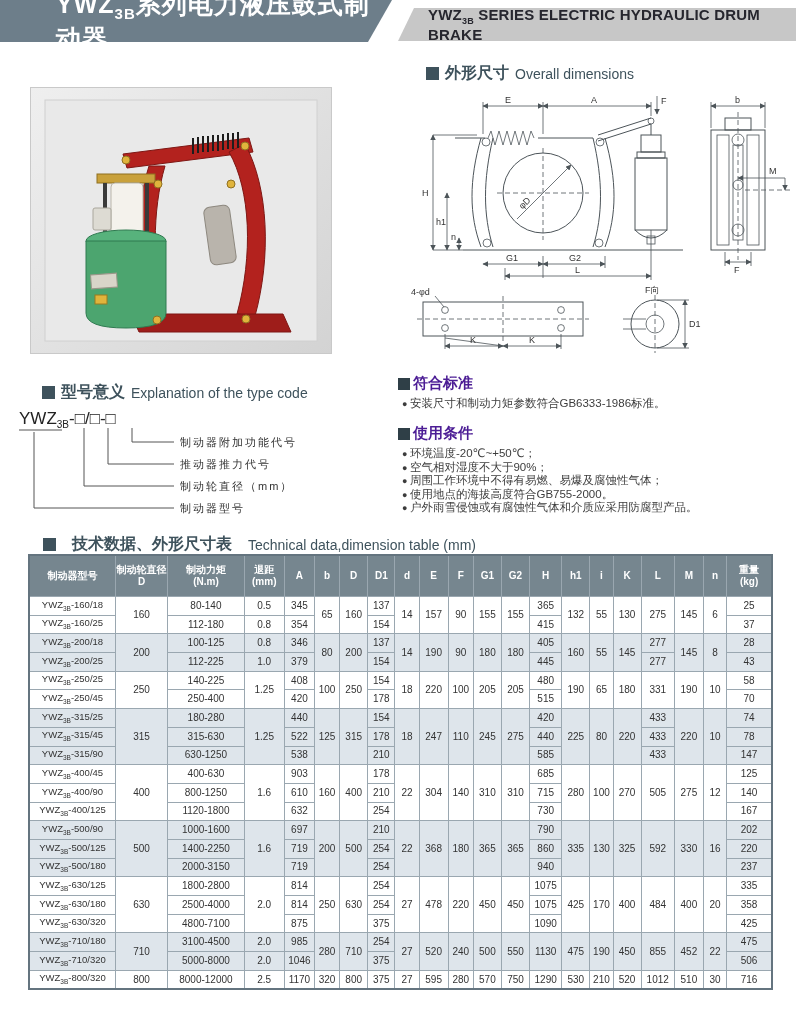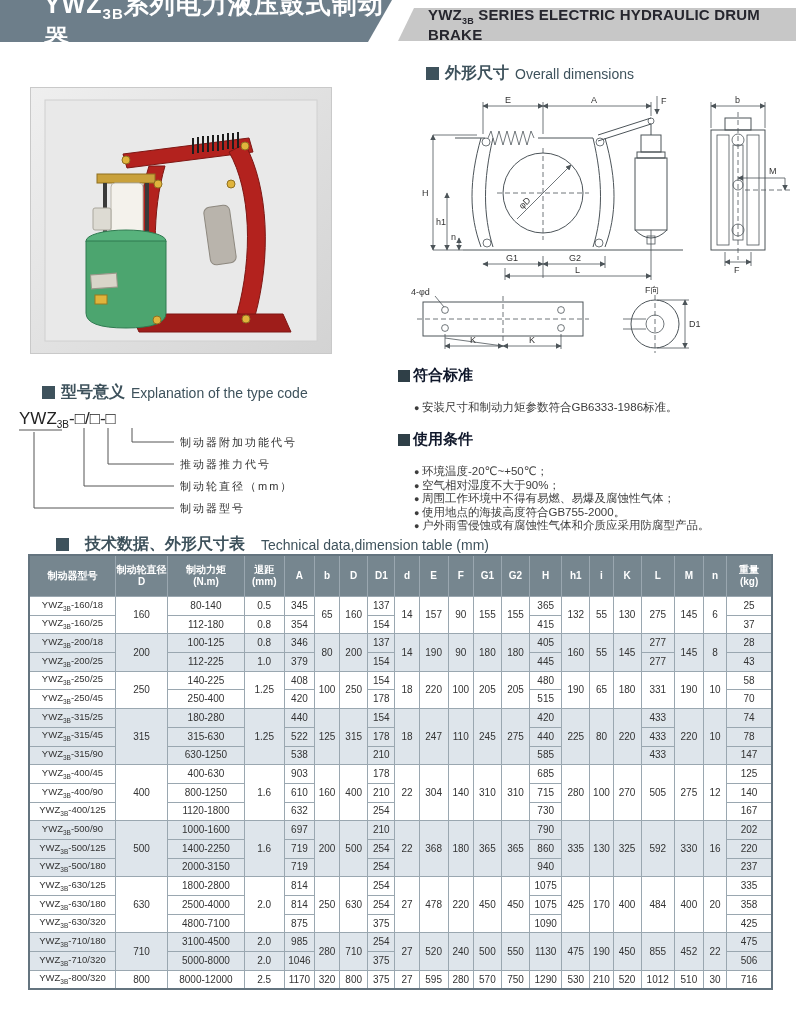--- a/index.html
+++ b/index.html
@@ -1,21 +1,21 @@
 <!DOCTYPE html>
 <html><head>
 <meta charset="utf-8">
 <style>
   html,body{margin:0;padding:0;}
   body{width:800px;height:1025px;position:relative;background:#fff;
        font-family:"Liberation Sans","DejaVu Sans",sans-serif;color:#333;}
   
   .hdr-left{position:absolute;left:0;top:4;width:392px;height:42px;background:#6d7e8a;
     clip-path:polygon(0 0,100% 0,calc(100% - 24px) 100%,0 100%);
-    display:flex;align-items:center;padding-left:44px;box-sizing:border-box;justify-content:flex-end;}
+    display:flex;align-items:center;padding-left:56px;box-sizing:border-box;justify-content:flex-end;}
   .hdr-left .t{color:#fff;font-size:25px;font-weight:bold;letter-spacing:1px;}
   .hdr-left sub,.hdr-right sub{font-size:60%;}
   .hdr-right{position:absolute;left:398px;top:8px;width:398px;height:33px;background:#c7c7c7;
     clip-path:polygon(16px 0,100% 0,100% 100%,0 100%);
     display:flex;align-items:center;padding-left:30px;box-sizing:border-box;}
   .hdr-right .t{color:#26262e;font-size:15px;font-weight:bold;letter-spacing:.2px;}
   
   .sec-title{position:absolute;display:flex;align-items:center;gap:6px;white-space:nowrap;margin-left:28px;}
   .sq{display:inline-block;width:13px;height:13px;background:#3e525c;}
   .sec-title .cn{font-size:16px;font-weight:bold;color:#3e525c;}
@@ -29,23 +29,23 @@
   .dm{stroke:#4c5459;stroke-width:.8;fill:none;}
   .dash{stroke-dasharray:5 3;}
   .dt{font-size:9px;fill:#333;}
   
   .tc-svg{position:absolute;left:14px;top:404px;width:382px;height:122px;}
   .tc-main{font-size:17px;fill:#222;}
   .tc-sub{font-size:10px;fill:#222;}
   .tc-lab{font-size:11px;fill:#333;letter-spacing:2px;}
   
   .notes{position:absolute;left:398px;top:360px;width:398px;}
-  .note h3{margin:6px 0 3px 0;font-size:15px;color:#0f172a;display:flex;align-items:center;}
+  .note h3{margin:14px 0 3px 0;font-size:15px;color:#4c1d95;display:flex;align-items:center;}
   .note h3 .bsq{display:inline-block;width:12px;height:12px;background:#2f3f47;margin-right:3px;}
-  .note ul{margin:16px;padding:0;list-style:none;}
+  .note ul{margin:4px;padding:0;list-style:none;}
   .note li{font-size:11.5px;line-height:12.4px;color:#3c3c3c;}
   .note li::before{content:"● ";font-size:9px;}
   
   .tech-table{position:absolute;left:28px;top:554px;width:745px;border-collapse:collapse;
     table-layout:fixed;border:2px solid #64747f;}
   .tech-table th{background:#76868f;color:#fff;font-size:10px;font-weight:bold;
     border:1px solid #9aa7b0;white-space:pre-line;height:40px;padding:0;line-height:1.25;}
   .tech-table td{border:1px solid #9aa7b0;text-align:center;font-size:10px;color:#333;
     height:17.7px;padding:0 1px;line-height:1;}
   .tech-table tr.shade td{background:#dee5eb;}
@@ -276,21 +276,21 @@
     <ul>
         <li>环境温度-20℃~+50℃；</li>
         <li>空气相对湿度不大于90%；</li>
         <li>周围工作环境中不得有易燃、易爆及腐蚀性气体；</li>
         <li>使用地点的海拔高度符合GB755-2000。</li>
         <li>户外雨雪侵蚀或有腐蚀性气体和介质应采用防腐型产品。</li>
       </ul>
   </div>
 </div>
 
-<div class="sec-title" style="left:28px;top:534px;gap:16px;">
+<div class="sec-title" style="left:15px;top:534px;gap:16px;">
   <span class="sq"></span>
   <span class="cn">技术数据、外形尺寸表</span>
   <span class="en">Technical data,dimension table (mm)</span>
 </div>
 
 <table class="tech-table">
   <colgroup>
     <col style="width:86px">
       <col style="width:52px">
       <col style="width:76px">

